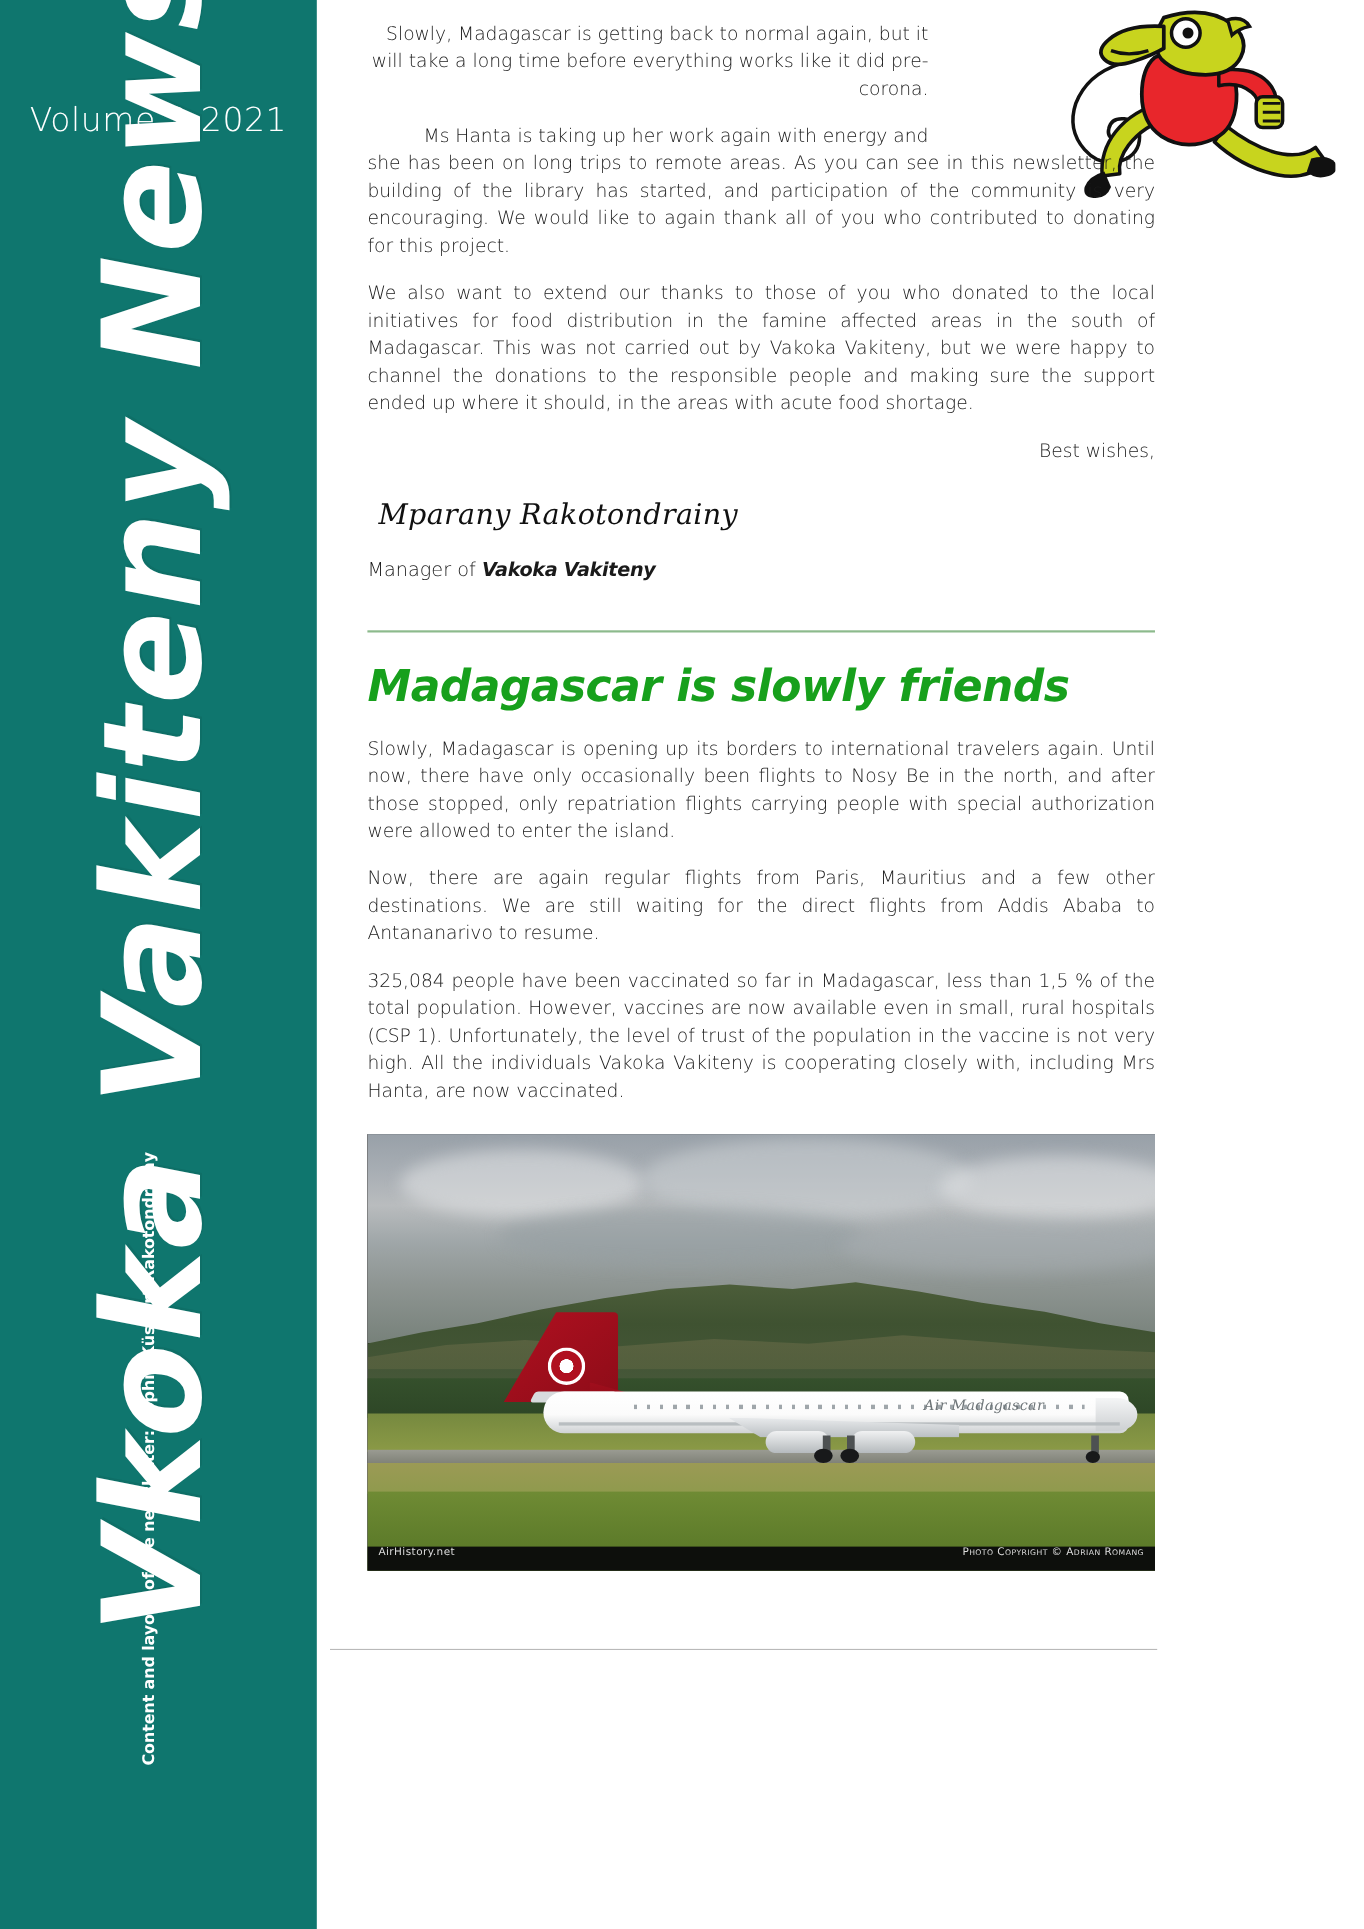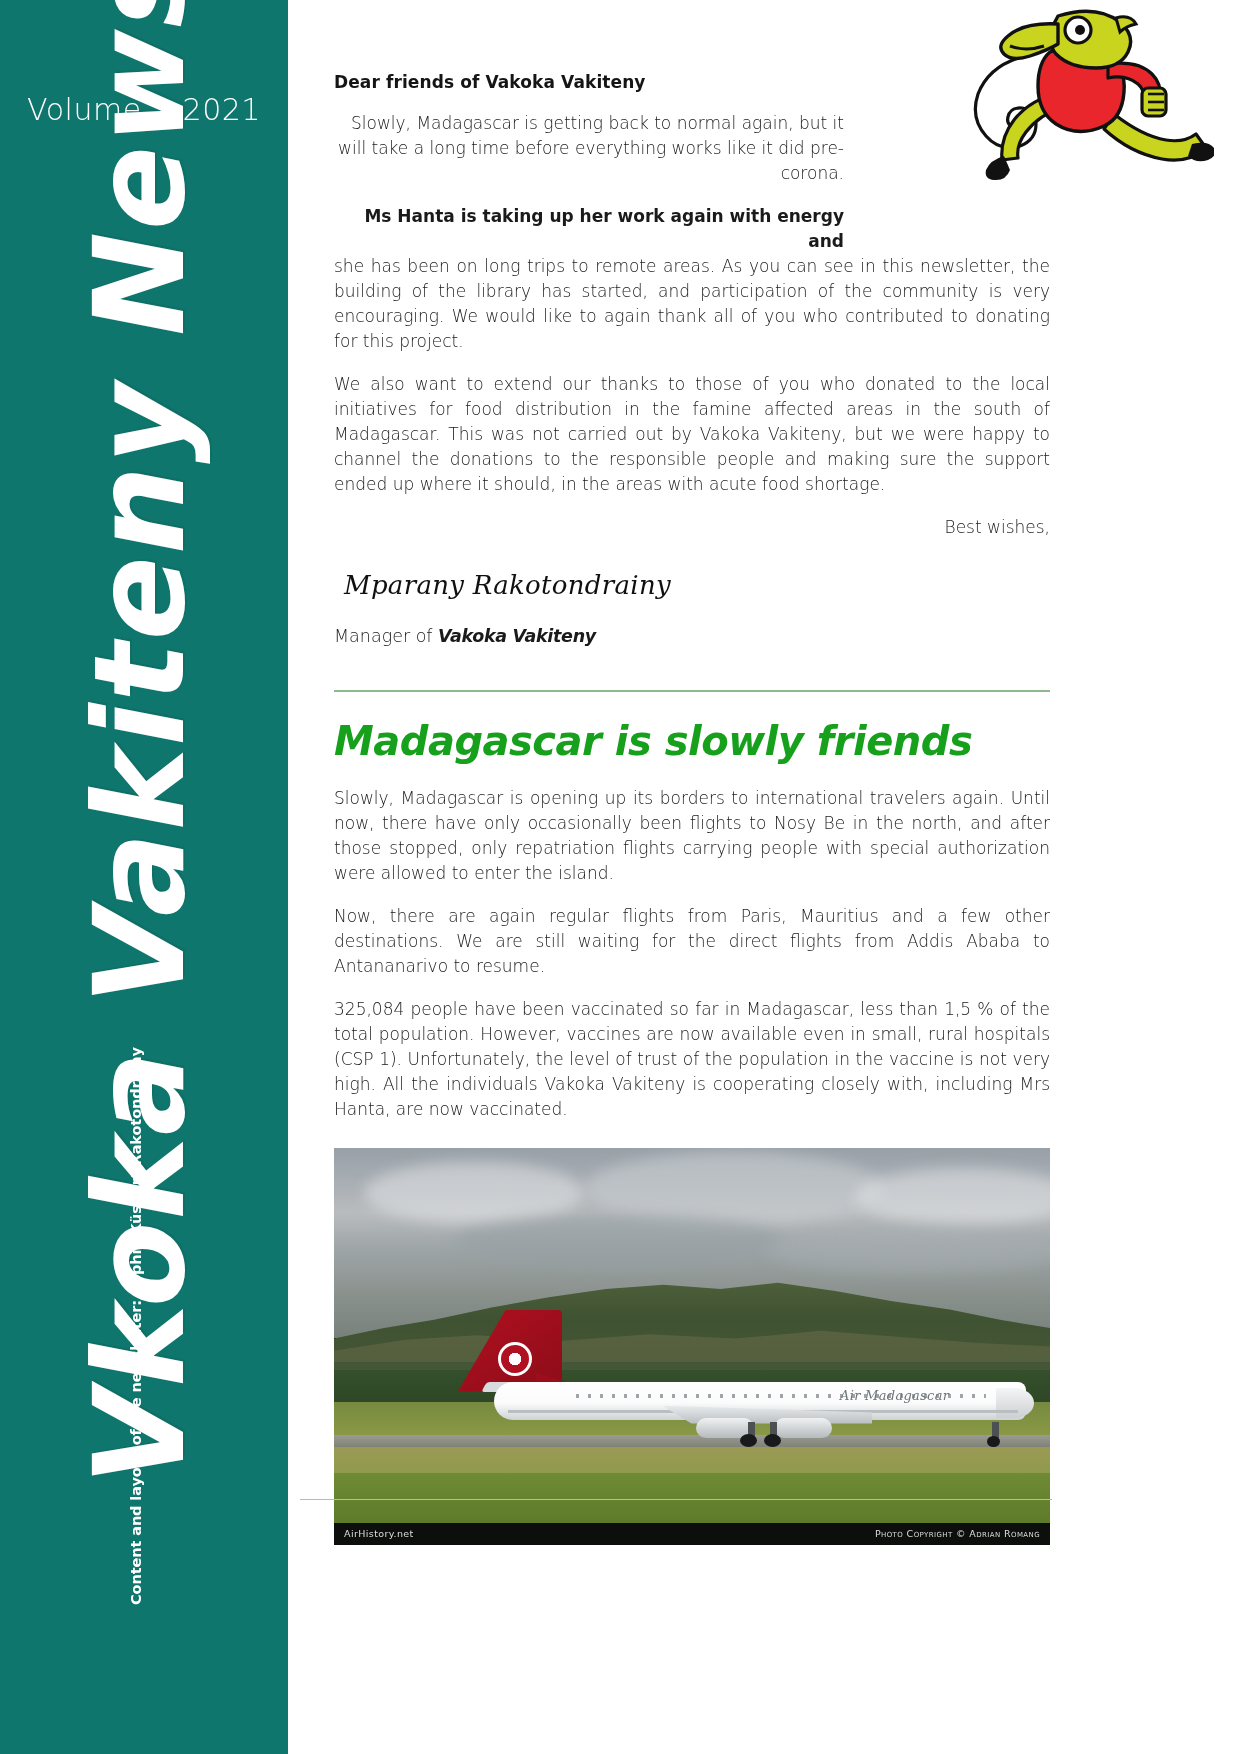--- a/index.html
+++ b/index.html
@@ -120,21 +120,21 @@
     color: #1a1a1a;
     margin: 0;
     padding-top: 18px;
     text-align: justify;
     font-weight: 300;
     -webkit-font-smoothing: antialiased;
   }
   .body-p.ragged { text-align: right; }
 
   #letter-p1 { width: 510px; padding-top: 19px; }
-  #letter-p2-first { width: 510px; font-weight: bold; }
+  #letter-p2-first { width: 510px; }
 
   #signature {
     font-family: "DejaVu Serif", serif;
     font-style: italic;
     font-size: 26px;
     color: #101010;
     margin: 10px;
     padding-top: 20px;
     letter-spacing: 0.3px;
   }
@@ -315,21 +315,21 @@
   .win-row {
     position:absolute; top: 46px; height: 4px;
     background: repeating-linear-gradient(to right,
       #9fa6aa 0 3px, transparent 3px 12px);
   }
   #win-row1 { left: 180px; width: 410px; }
 
   #photo-caption-bar {
     position:absolute; left:0; bottom:0; width:100%; height: 22px;
     background: #0d0f0c;
-    display:flex; align-items:center; justify-content:space-between;
+    display:flex; align-items:flex-start; justify-content:space-between;
     padding: 0 10px;
     box-sizing: border-box;
   }
   #caption-left, #caption-right {
     font-family: "DejaVu Sans", sans-serif;
     font-size: 9.5px;
     color: #dcdcdc;
     letter-spacing: .4px;
   }
   #caption-right { font-variant: small-caps; }
@@ -383,21 +383,20 @@
 
       <path d="M150 12 q14 -4 20 6 q-10 2 -16 8 z" fill="#c8d41e" stroke="#111" stroke-width="3"></path>
 
       <circle cx="112" cy="24" r="13" fill="#fff" stroke="#111" stroke-width="3.2"></circle>
       <circle cx="114" cy="24" r="5" fill="#111"></circle>
     </svg>
   </div>
 
   <div class="content">
 
-    <h1 id="letter-salutation">Dear friends of Vakoka Vakiteny</h1>
 
     <p class="body-p ragged" id="letter-p1">Slowly, Madagascar is getting back to normal again, but it will take a long time before everything works like it did pre-corona.</p>
 
     <p class="body-p ragged" id="letter-p2-first">Ms Hanta is taking up her work again with energy and</p>
 
     <p class="body-p" style="padding-top:0;">she has been on long trips to remote areas. As you can see in this newsletter, the building of the library has started, and  participation of the community is very encouraging. We would like to again thank all of you who contributed to donating for this project.</p>
 
     <p class="body-p">We also want to extend our thanks to those of you who donated to the local initiatives for food distribution in the famine affected areas in the south of Madagascar. This was not carried out by Vakoka Vakiteny, but we were happy to channel the donations to the responsible people and making sure the support ended up where it should, in the areas with acute food shortage.</p>
 
     <p class="body-p ragged">Best wishes,</p>

